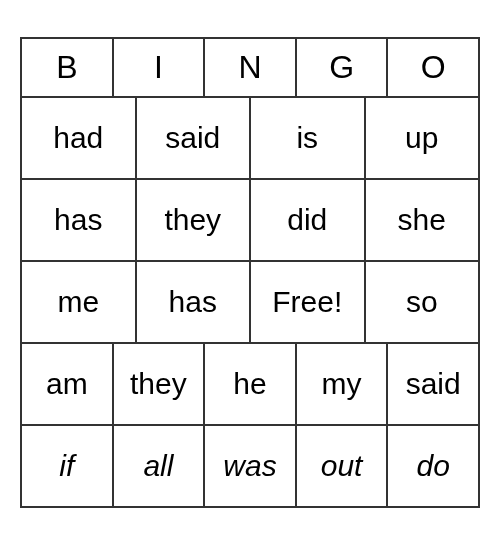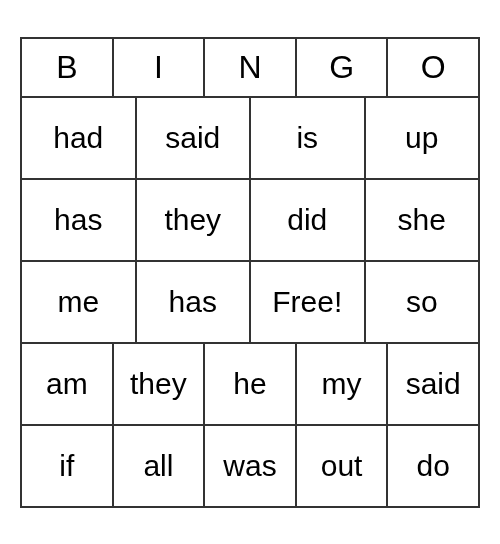--- a/index.html
+++ b/index.html
@@ -43,20 +43,21 @@
       border-right: none;
     }
 
     .bingo-row {
       display: flex;
       border-bottom: 2px solid #333;
     }
 
     .bingo-row:last-child {
       border-bottom: none;
+      font-style: italic;
     }
 
     .bingo-cell {
       flex: 1;
       text-align: center;
       font-size: 30px;
       padding: 18px 4px;
       border-right: 2px solid #333;
       display: flex;
       align-items: center;

